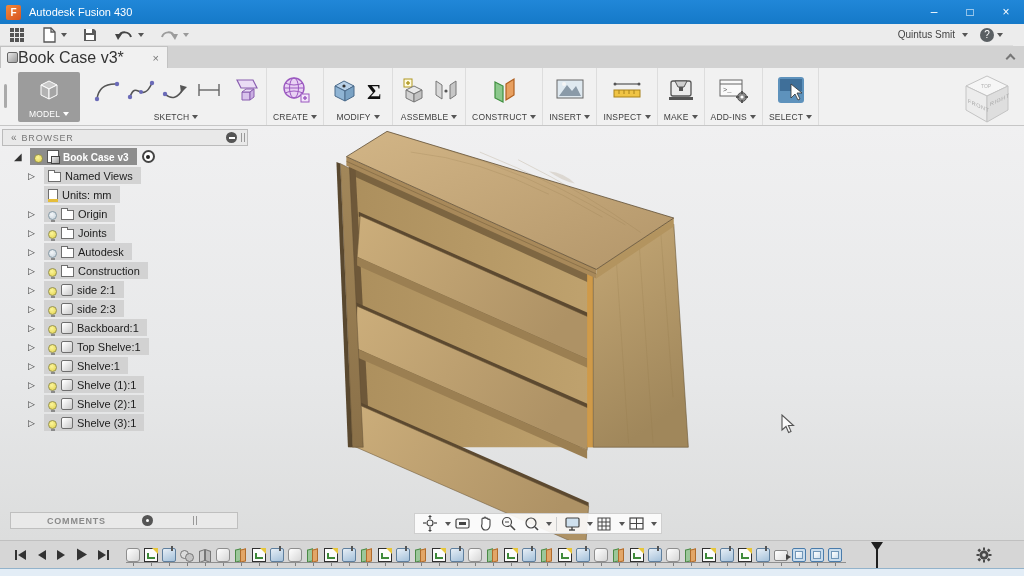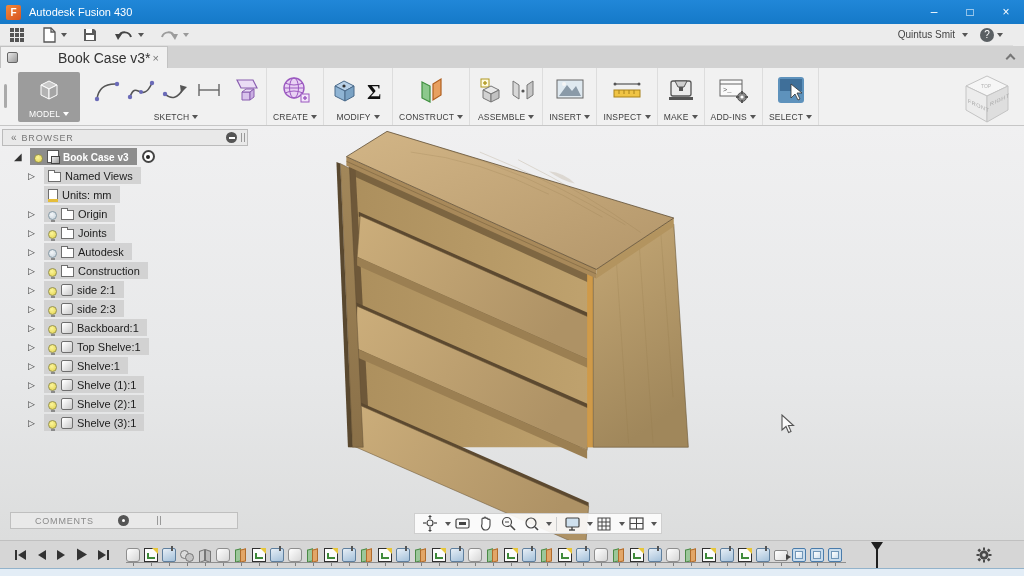--- a/index.html
+++ b/index.html
@@ -32,21 +32,21 @@
   .help-circle{width:14px;height:14px;border-radius:50%;background:#5a5f63;color:#fff;
                font-size:10px;display:flex;align-items:center;justify-content:center;margin-left:12px;}
 
   
   .tabbar{position:absolute;top:46px;left:0;right:0;height:22px;background:#d2d2d2;
           display:flex;align-items:flex-end;}
   .doc-tab{width:168px;height:22px;background:#f1f1f1;border:1px solid #c2c2c2;border-bottom:none;
            display:flex;align-items:center;padding:0 6px;}
   .tab-cube{width:11px;height:11px;border:1px solid #666;border-radius:2px;
             background:linear-gradient(135deg,#e8e8e8,#9a9a9a);}
-  .tab-title{font-size:14px;color:#333;flex:1;text-align:right;}
+  .tab-title{font-size:16px;color:#333;flex:1;}
   .tab-close{color:#777;font-size:11px;padding:0 2px;}
   .bar-chevron{margin-left:auto;margin-right:10px;width:7px;height:7px;
                border-left:2px solid #777;border-top:2px solid #777;transform:rotate(45deg);margin-bottom:6px;}
 
   
   .ribbon{position:absolute;top:68px;left:0;right:0;height:58px;background:#f1f1f1;
           border-bottom:1px solid #c6c6c6;display:flex;padding-left:12px;}
   .ribbon-handle{position:absolute;left:4px;top:16px;width:3px;height:24px;background:#aaa;border-radius:2px;}
   .rgroup{display:flex;flex-direction:column;align-items:center;justify-content:space-between;
           padding:4px 6px 3px;border-right:1px solid #ddd;}
@@ -98,21 +98,21 @@
   .ic-comp{width:12px;height:13px;background:#fff;border:1px solid #555;position:relative;flex:0 0 12px;}
   .ic-comp::after{content:"";position:absolute;right:-2px;bottom:-2px;width:7px;height:6px;
                   background:linear-gradient(135deg,#eee,#999);border:1px solid #444;}
   .ic-target{width:13px;height:13px;border-radius:50%;border:2px solid #444;background:#fff;margin-left:5px;
              display:flex;align-items:center;justify-content:center;flex:0 0 13px;}
   .ic-target::after{content:"";width:4px;height:4px;border-radius:50%;background:#222;}
 
   
   .comments{position:absolute;top:512px;left:10px;width:228px;height:17px;background:#e9e9e9;
             border:1px solid #bfbfbf;display:flex;align-items:center;font-size:9px;color:#8a8a8a;letter-spacing:.8px;}
-  .comments span{margin-left:24px;}
+  .comments span{margin-left:36px;font-weight:bold;}
 
   
   .navbar{position:absolute;top:513px;left:414px;height:21px;background:rgba(252,252,252,.92);
           border:1px solid #cfcfcf;display:flex;align-items:center;padding:0 4px;}
   .nav-btn{display:flex;align-items:center;padding:0 3px;height:100%;}
   .nav-sep{width:1px;height:14px;background:#ccc;margin:0 4px;}
 
   
   .viewcube{position:absolute;top:70px;right:6px;}
 
@@ -334,54 +334,54 @@
       </div>
       <div class="rlabel">
           <span>MODIFY</span>
           <span class="dd"></span>
         </div>
     </div>
 
     <div class="rgroup">
       <div class="ricons">
         <span class="rbtn">
-            <svg width="32" height="30">
-              <polygon points="7,7 15,11 15,27 7,23" fill="#8cc88c" stroke="#3f8f3f" stroke-width="1.2"></polygon>
-              <polygon points="18,9 26,4 26,20 18,25" fill="#e8a060" stroke="#b06020" stroke-width="1.2"></polygon>
-            </svg>
-          </span>
-      </div>
-      <div class="rlabel">
-          <span>CONSTRUCT</span>
-          <span class="dd"></span>
-        </div>
-    </div>
-
-    <div class="rgroup">
-      <div class="ricons">
-        <span class="rbtn">
             <svg width="30" height="30">
               <rect x="5" y="4" width="8" height="8" fill="#fffbe0" stroke="#b09820"></rect>
               <line x1="9" y1="6" x2="9" y2="10" stroke="#b09820" stroke-width="1.4"></line>
               <line x1="7" y1="8" x2="11" y2="8" stroke="#b09820" stroke-width="1.4"></line>
               <polygon points="7,15 15,11 23,15 15,19" fill="#e9e9e9" stroke="#777"></polygon>
               <polygon points="7,15 15,19 15,27 7,23" fill="#d2d2d2" stroke="#777"></polygon>
               <polygon points="15,19 23,15 23,23 15,27" fill="#c2c2c2" stroke="#777"></polygon>
             </svg>
           </span>
         <span class="rbtn">
             <svg width="26" height="30">
               <polygon points="3,6 9,10 9,24 3,20" fill="#d8d8d8" stroke="#777"></polygon>
               <polygon points="23,6 17,10 17,24 23,20" fill="#c6c6c6" stroke="#777"></polygon>
               <circle cx="13" cy="16" r="1.6" fill="#555"></circle>
             </svg>
           </span>
       </div>
       <div class="rlabel">
           <span>ASSEMBLE</span>
+          <span class="dd"></span>
+        </div>
+    </div>
+
+    <div class="rgroup">
+      <div class="ricons">
+        <span class="rbtn">
+            <svg width="32" height="30">
+              <polygon points="7,7 15,11 15,27 7,23" fill="#8cc88c" stroke="#3f8f3f" stroke-width="1.2"></polygon>
+              <polygon points="18,9 26,4 26,20 18,25" fill="#e8a060" stroke="#b06020" stroke-width="1.2"></polygon>
+            </svg>
+          </span>
+      </div>
+      <div class="rlabel">
+          <span>CONSTRUCT</span>
           <span class="dd"></span>
         </div>
     </div>
 
     <div class="rgroup">
       <div class="ricons">
         <span class="rbtn">
             <svg width="32" height="30">
               <rect x="3" y="5" width="26" height="18" fill="#dfe9f0" stroke="#666"></rect>
               <polygon points="5,21 13,10 18,16 22,11 27,21" fill="#8a9aa8"></polygon>

